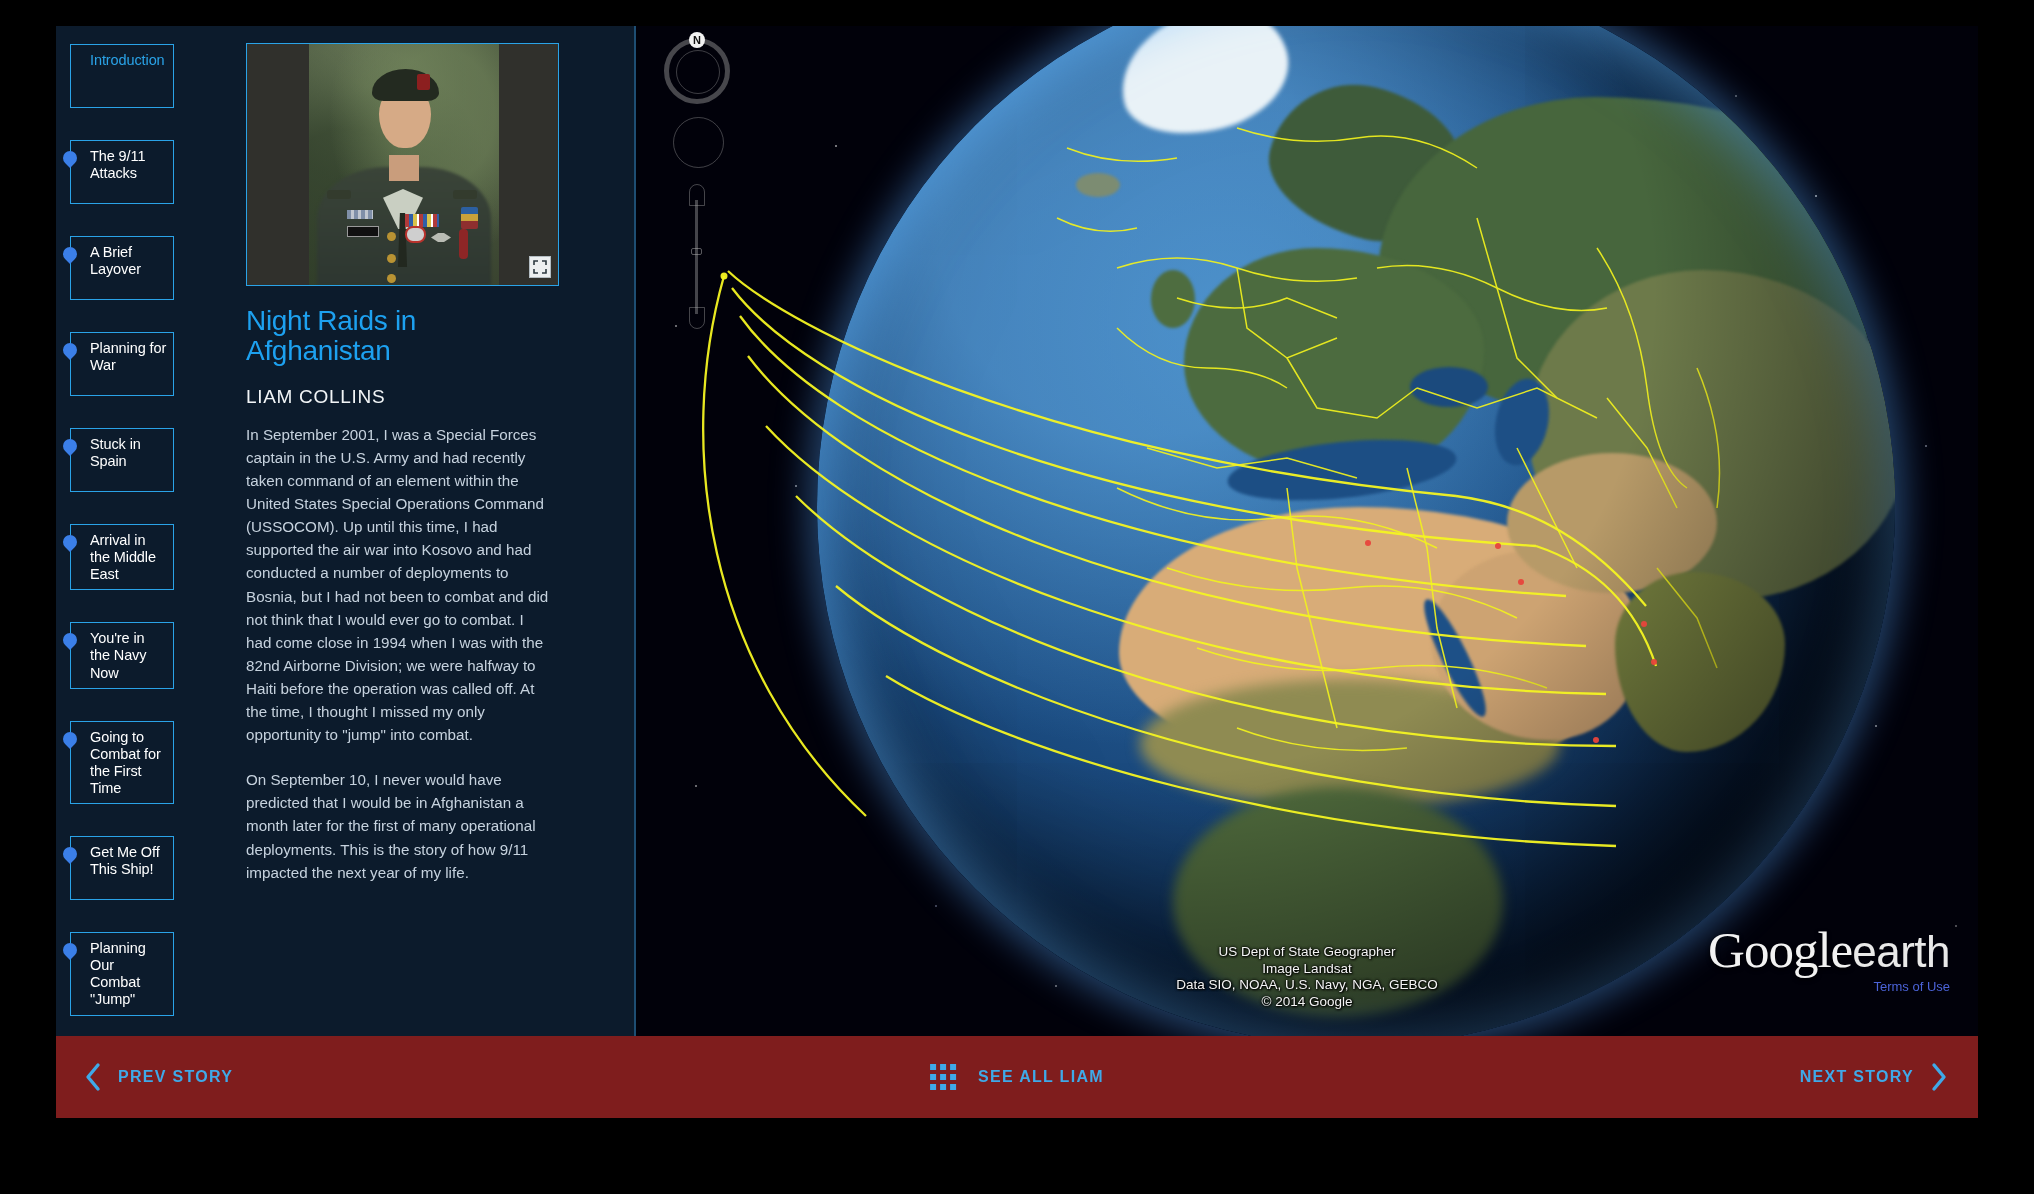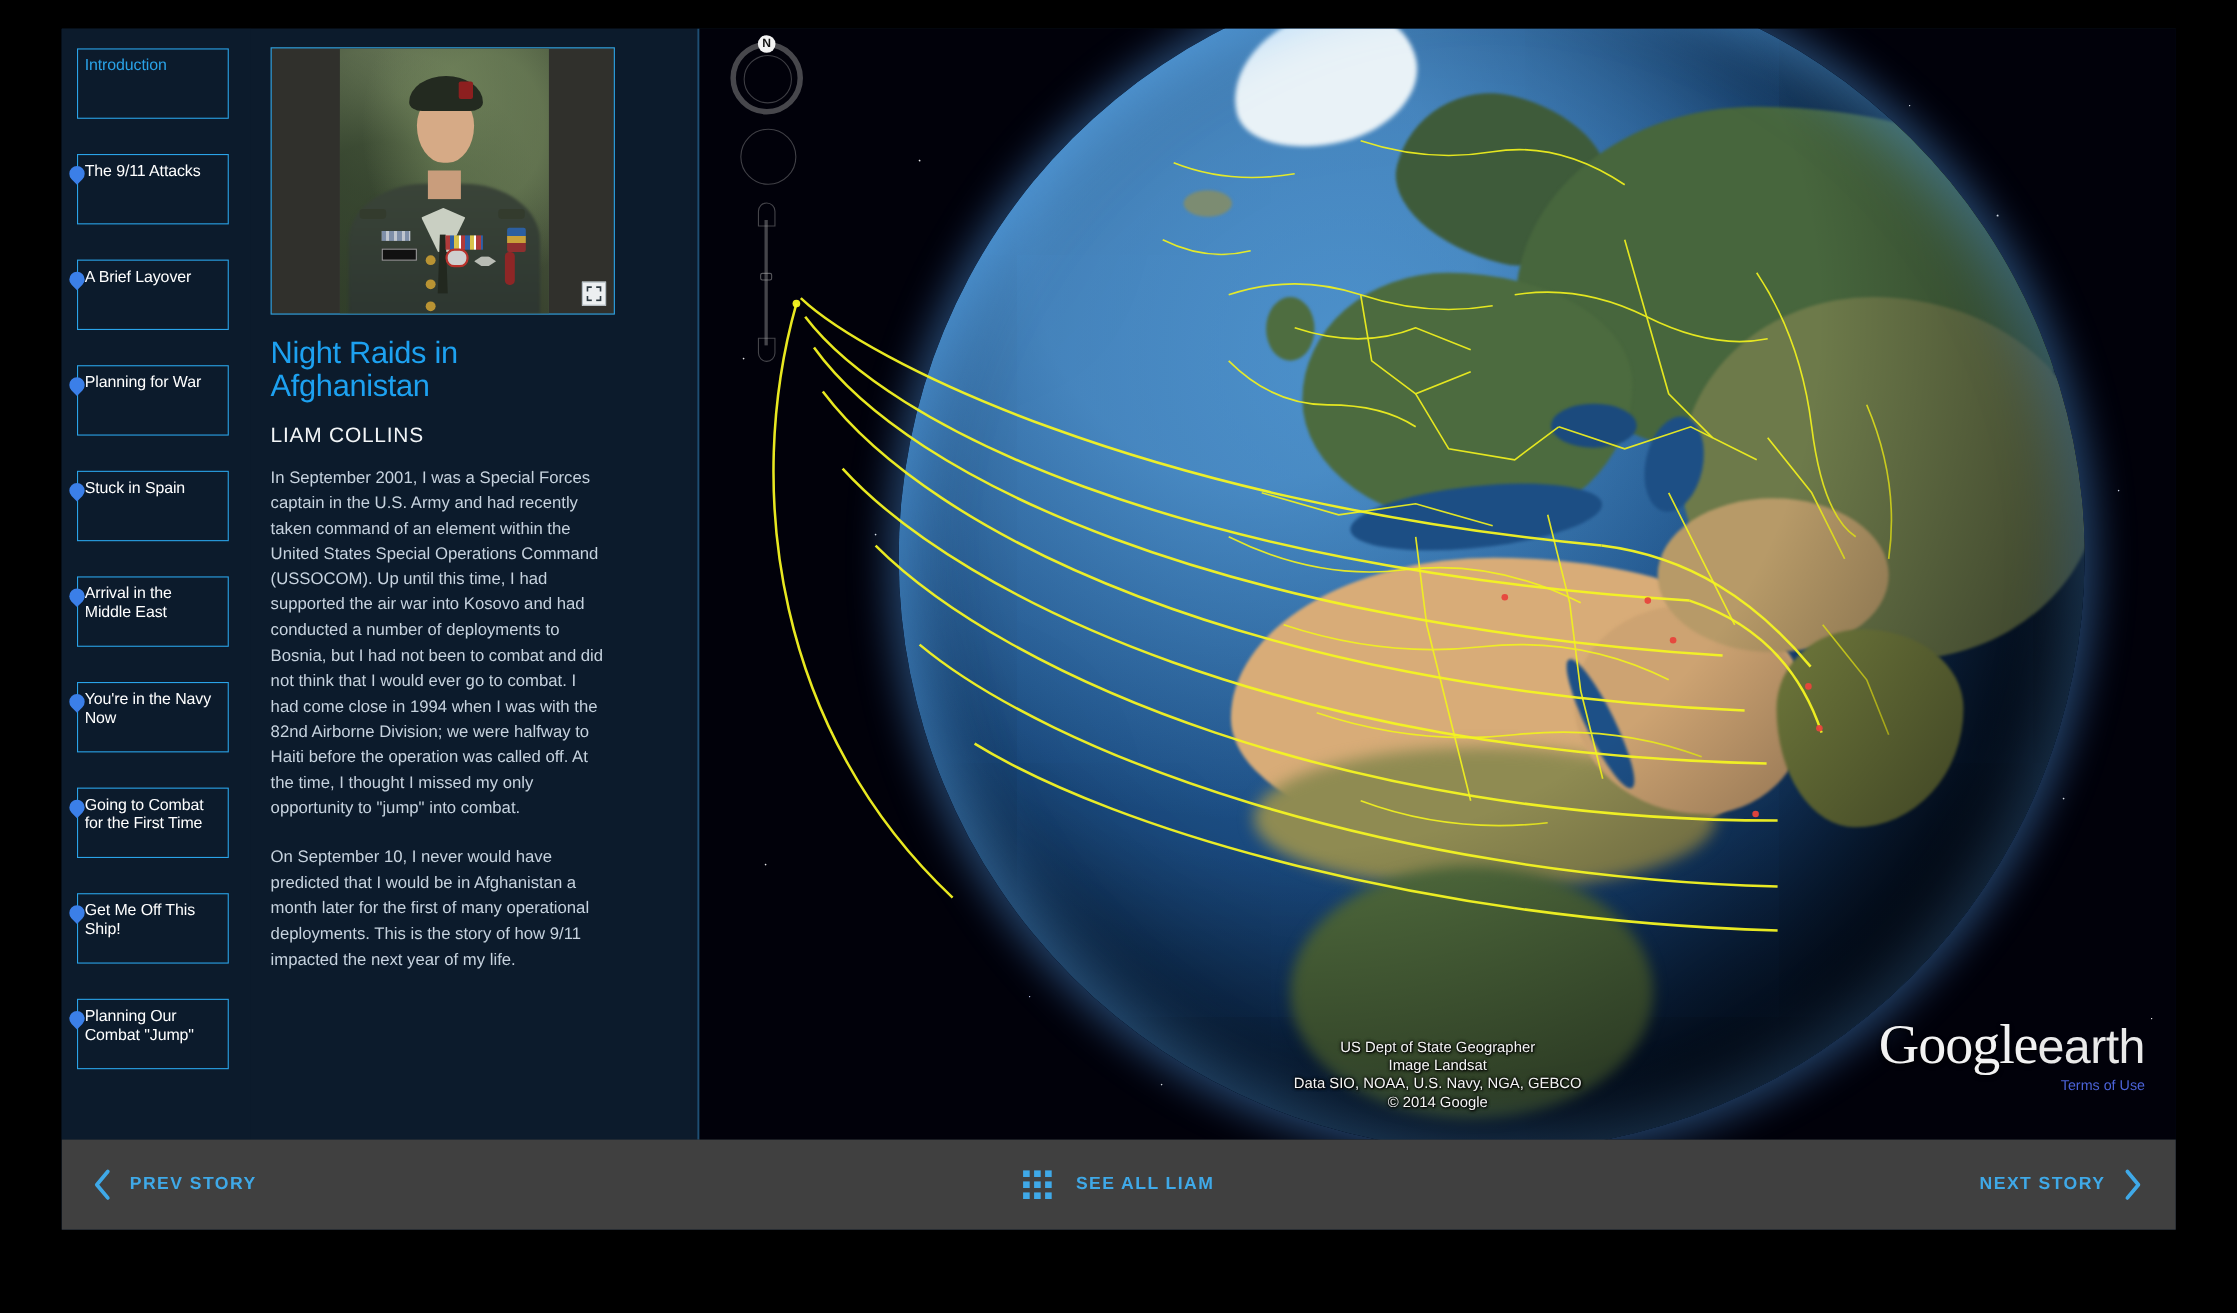--- a/index.html
+++ b/index.html
@@ -48,26 +48,26 @@
     width: 172px;
     height: 100%;
     background: #0c1b2c;
     padding: 18px 0 0 14px;
     box-sizing: border-box;
     position: relative;
     overflow: hidden;
   }
   .chapter {
     position: relative;
-    width: 138px;
+    width: 104px;
     min-height: 64px;
     border: 1px solid #2aa3e8;
     box-sizing: border-box;
     margin-bottom: 32px;
-    padding: 7px 6px 6px 6px;
+    padding: 7px 6px 6px 19px;
     background: transparent;
     cursor: pointer;
   }
   .chapter .ch-label {
     font-size: 14.5px;
     line-height: 1.18;
     color: #ffffff;
     font-family: "Liberation Sans", sans-serif;
     letter-spacing: -0.1px;
   }
@@ -584,21 +584,21 @@
     box-sizing: border-box;
   }
 
   
   .bottom-bar {
     position: absolute;
     left: 0;
     bottom: 0;
     width: 1922px;
     height: 82px;
-    background: #404040;
+    background: #7f1d1d;
     display: flex;
     align-items: center;
   }
   .bb-left, .bb-right {
     display: flex;
     align-items: center;
     gap: 16px;
     cursor: pointer;
   }
   .bb-left { margin-left: 28px; }

